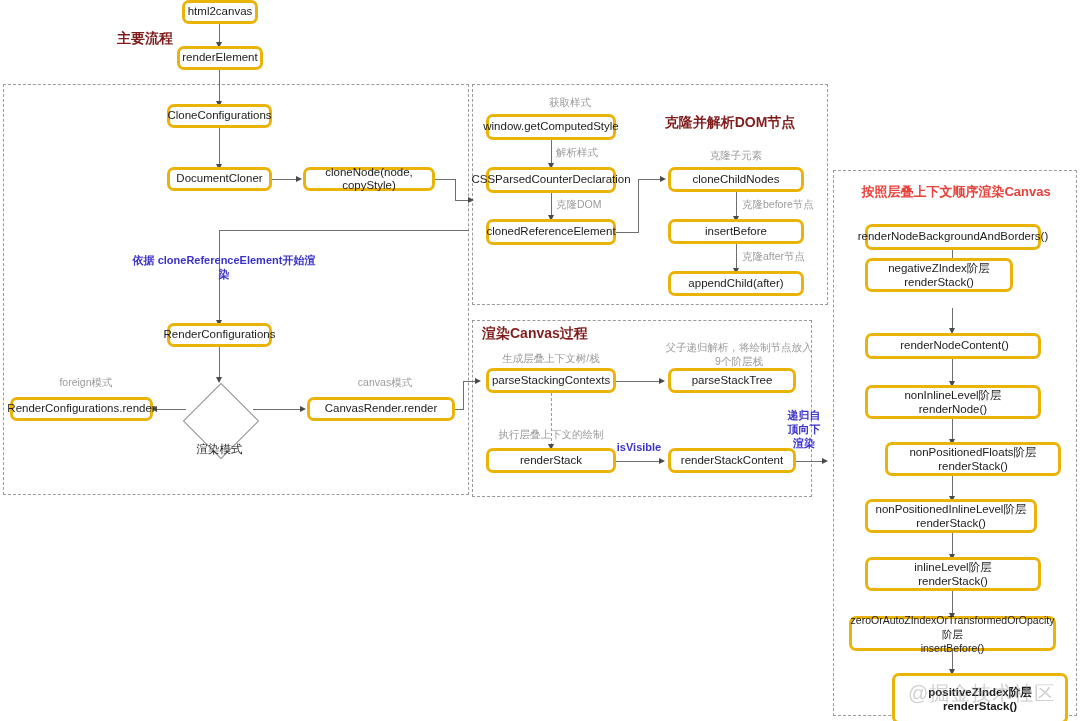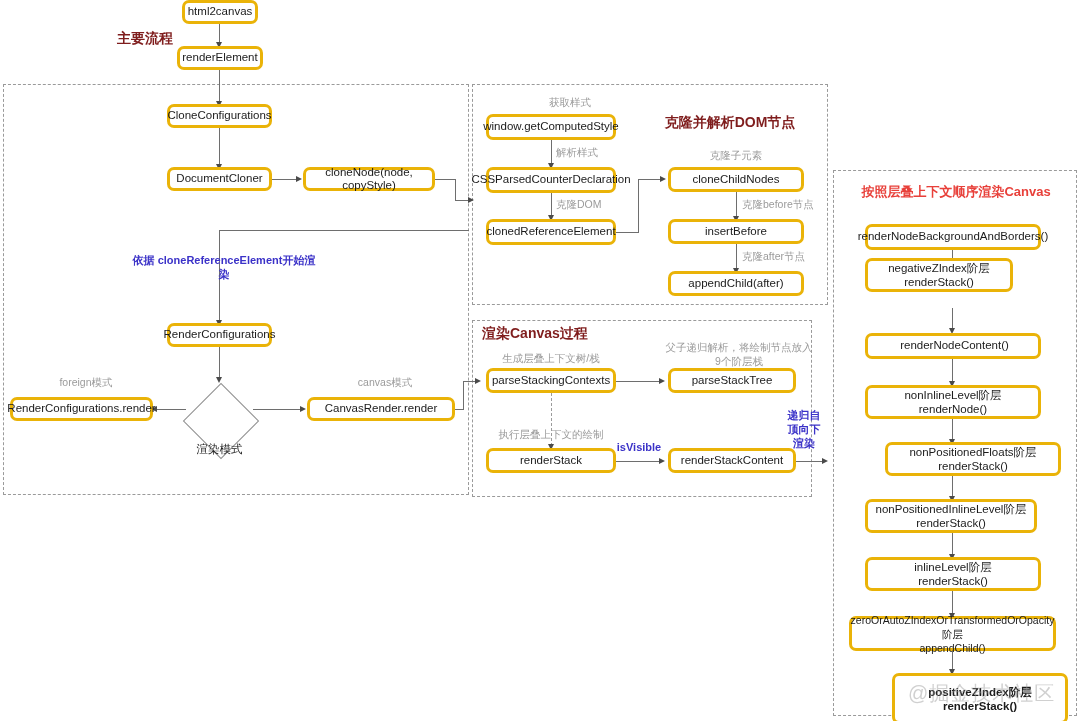--- a/index.html
+++ b/index.html
@@ -290,21 +290,21 @@
 renderStack()</div>
   <div class="line-v" style="left:952px; top:533px; height:23px;"></div>
   <div class="arrow-d" style="left:949px; top:554px;"></div>
 
   <div class="node two-line" style="left:865px; top:557px; width:176px; height:34px;">inlineLevel阶层
 renderStack()</div>
   <div class="line-v" style="left:952px; top:591px; height:24px;"></div>
   <div class="arrow-d" style="left:949px; top:613px;"></div>
 
   <div class="node two-line" style="left:849px; top:616px; width:207px; height:35px; font-size:10.5px;">zeroOrAutoZIndexOrTransformedOrOpacity阶层
-appendChild()</div>
+insertBefore()</div>
   <div class="line-v" style="left:952px; top:651px; height:20px;"></div>
   <div class="arrow-d" style="left:949px; top:669px;"></div>
 
   <div class="node two-line" style="left:892px; top:673px; width:176px; height:51px;font-weight:bold;">positiveZIndex阶层
 renderStack()</div>
 
   <div class="watermark" style="left:908px; top:680px;">@掘金技术社区</div>
 
 </div>
 

